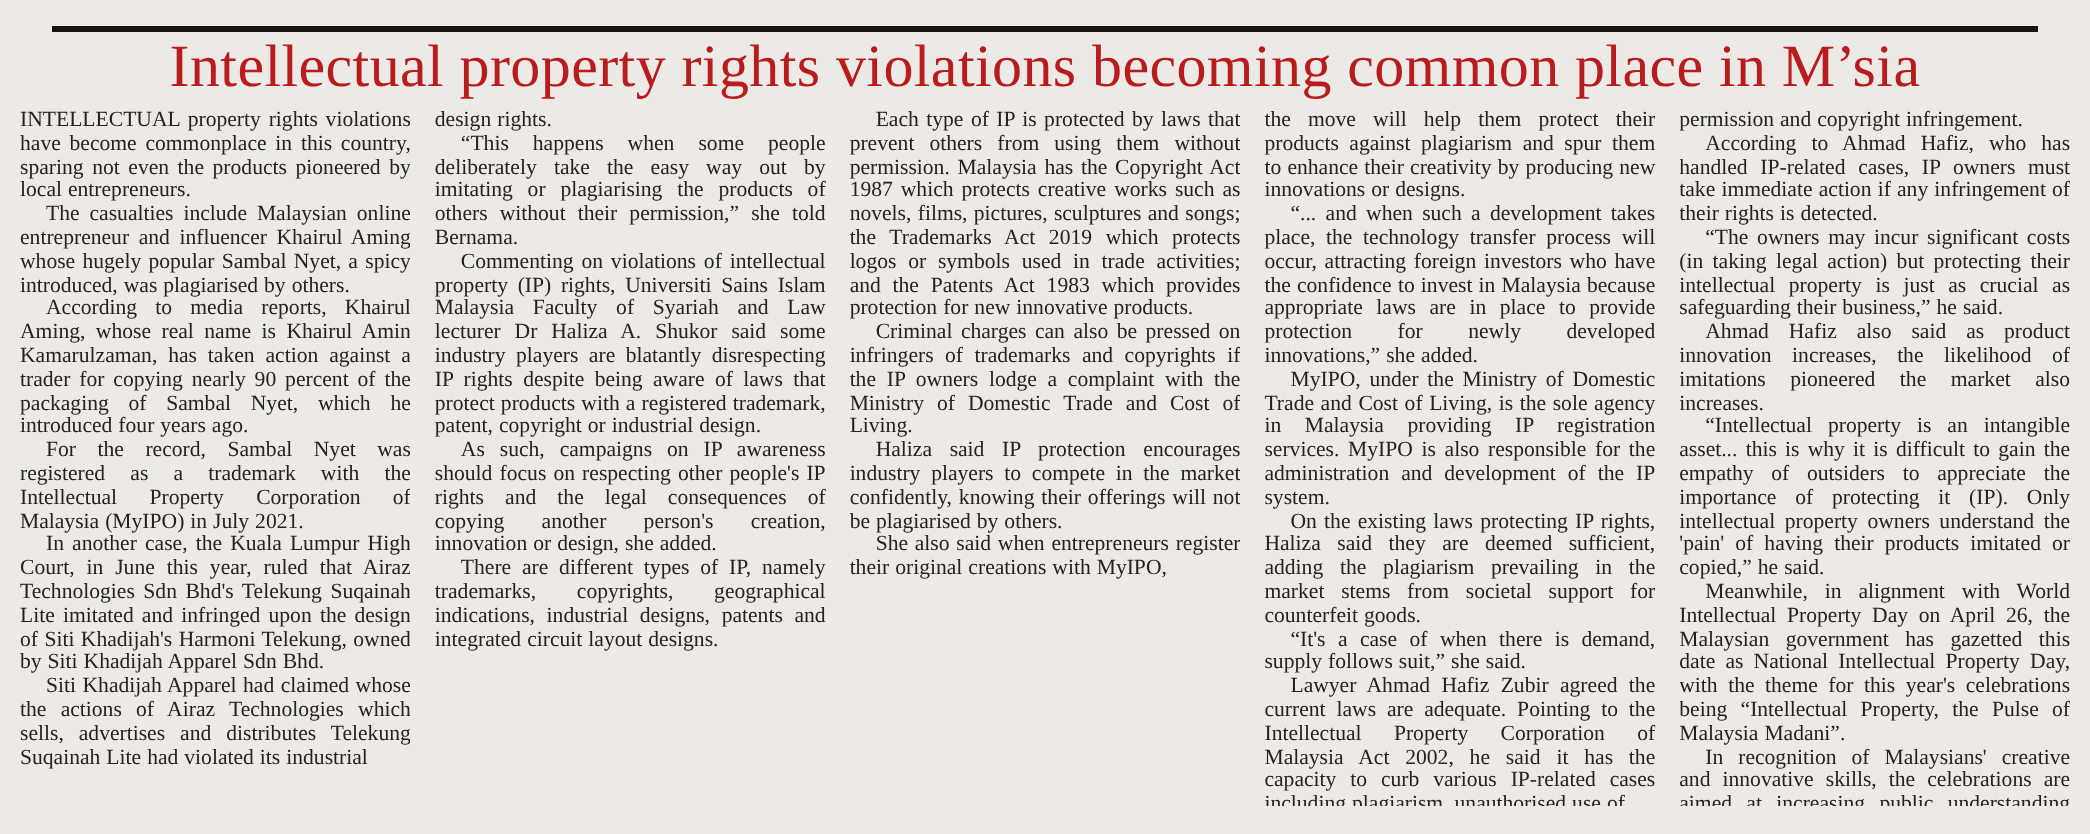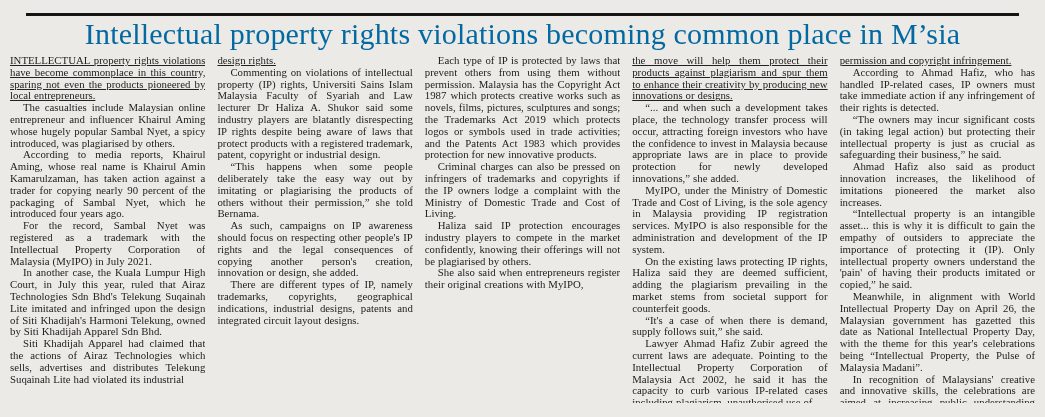--- a/index.html
+++ b/index.html
@@ -19,21 +19,21 @@
     margin: 13px 26px 0 26px;
     height: 3px;
     background: #171513;
   }
   .headline {
     margin: 1px 14px 0 14px;
     text-align: center;
     font-size: 30px;
     line-height: 34px;
     font-weight: 400;
-    color: #0369a1;
+    color: #b91c1c;
     letter-spacing: 0.2px;
     white-space: nowrap;
   }
   .columns {
     display: flex;
     gap: 12px;
     padding: 4px 10px 0 10px;
     height: 348px;
     overflow: hidden;
   }
@@ -44,41 +44,41 @@
     color: #242220;
     font-size: 10.8px;
     line-height: 11.8px;
     text-align: justify;
   }
   .col p {
     margin: 0;
     text-indent: 13px;
     word-spacing: 0.3px;
   }
-  .col p.cont { text-indent: 0; text-decoration: underline; }
+  .col p.cont { text-indent: 0; }
 </style>
 </head>
 <body>
 
 <div class="page">
   <div class="headline-rule"></div>
   <h1 class="headline">Intellectual property rights violations becoming common place in M’sia</h1>
   <div class="columns">
       <div class="col">
         <p class="cont">INTELLECTUAL property rights violations have become commonplace in this country, sparing not even the products pioneered by local entrepreneurs.</p>
         <p>The casualties include Malaysian online entrepreneur and influencer Khairul Aming whose hugely popular Sambal Nyet, a spicy introduced, was plagiarised by others.</p>
         <p>According to media reports, Khairul Aming, whose real name is Khairul Amin Kamarulzaman, has taken action against a trader for copying nearly 90 percent of the packaging of Sambal Nyet, which he introduced four years ago.</p>
         <p>For the record, Sambal Nyet was registered as a trademark with the Intellectual Property Corporation of Malaysia (MyIPO) in July 2021.</p>
-        <p>In another case, the Kuala Lumpur High Court, in July this year, ruled that Airaz Technologies Sdn Bhd's Telekung Suqainah Lite imitated and infringed upon the design of Siti Khadijah's Harmoni Telekung, owned by Siti Khadijah Apparel Sdn Bhd.</p>
-        <p>Siti Khadijah Apparel had claimed that the actions of Airaz Technologies which sells, advertises and distributes Telekung Suqainah Lite had violated its industrial</p>
+        <p>In another case, the Kuala Lumpur High Court, in June this year, ruled that Airaz Technologies Sdn Bhd's Telekung Suqainah Lite imitated and infringed upon the design of Siti Khadijah's Harmoni Telekung, owned by Siti Khadijah Apparel Sdn Bhd.</p>
+        <p>Siti Khadijah Apparel had claimed whose the actions of Airaz Technologies which sells, advertises and distributes Telekung Suqainah Lite had violated its industrial</p>
       </div>
       <div class="col">
         <p class="cont">design rights.</p>
+        <p>“This happens when some people deliberately take the easy way out by imitating or plagiarising the products of others without their permission,” she told Bernama.</p>
         <p>Commenting on violations of intellectual property (IP) rights, Universiti Sains Islam Malaysia Faculty of Syariah and Law lecturer Dr Haliza A. Shukor said some industry players are blatantly disrespecting IP rights despite being aware of laws that protect products with a registered trademark, patent, copyright or industrial design.</p>
-        <p>“This happens when some people deliberately take the easy way out by imitating or plagiarising the products of others without their permission,” she told Bernama.</p>
         <p>As such, campaigns on IP awareness should focus on respecting other people's IP rights and the legal consequences of copying another person's creation, innovation or design, she added.</p>
         <p>There are different types of IP, namely trademarks, copyrights, geographical indications, industrial designs, patents and integrated circuit layout designs.</p>
       </div>
       <div class="col">
         <p>Each type of IP is protected by laws that prevent others from using them without permission. Malaysia has the Copyright Act 1987 which protects creative works such as novels, films, pictures, sculptures and songs; the Trademarks Act 2019 which protects logos or symbols used in trade activities; and the Patents Act 1983 which provides protection for new innovative products.</p>
         <p>Criminal charges can also be pressed on infringers of trademarks and copyrights if the IP owners lodge a complaint with the Ministry of Domestic Trade and Cost of Living.</p>
         <p>Haliza said IP protection encourages industry players to compete in the market confidently, knowing their offerings will not be plagiarised by others.</p>
         <p>She also said when entrepreneurs register their original creations with MyIPO,</p>
       </div>
       <div class="col">

